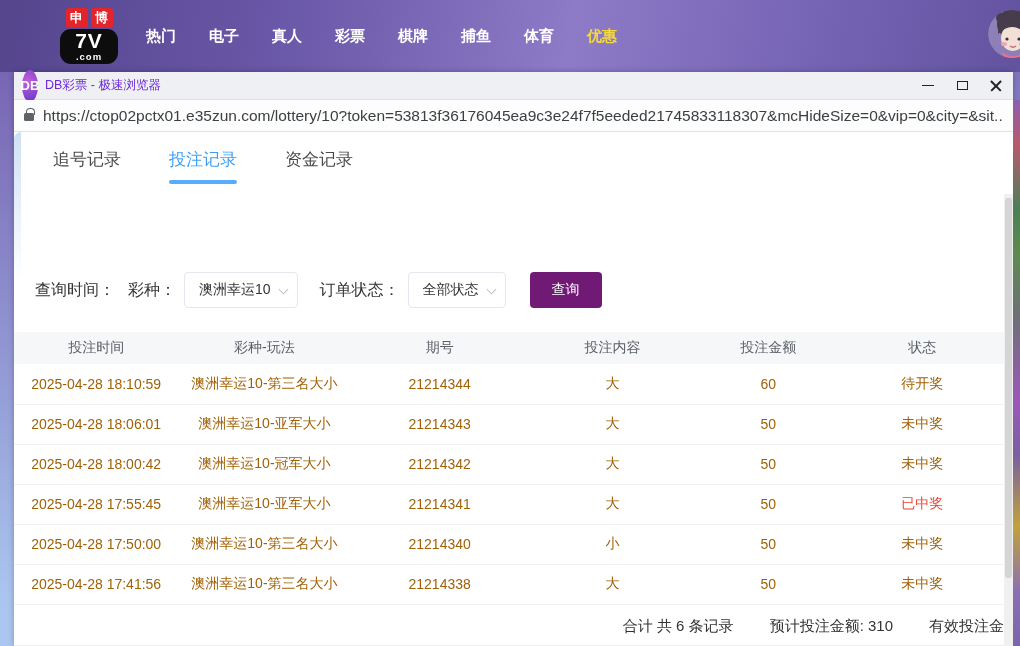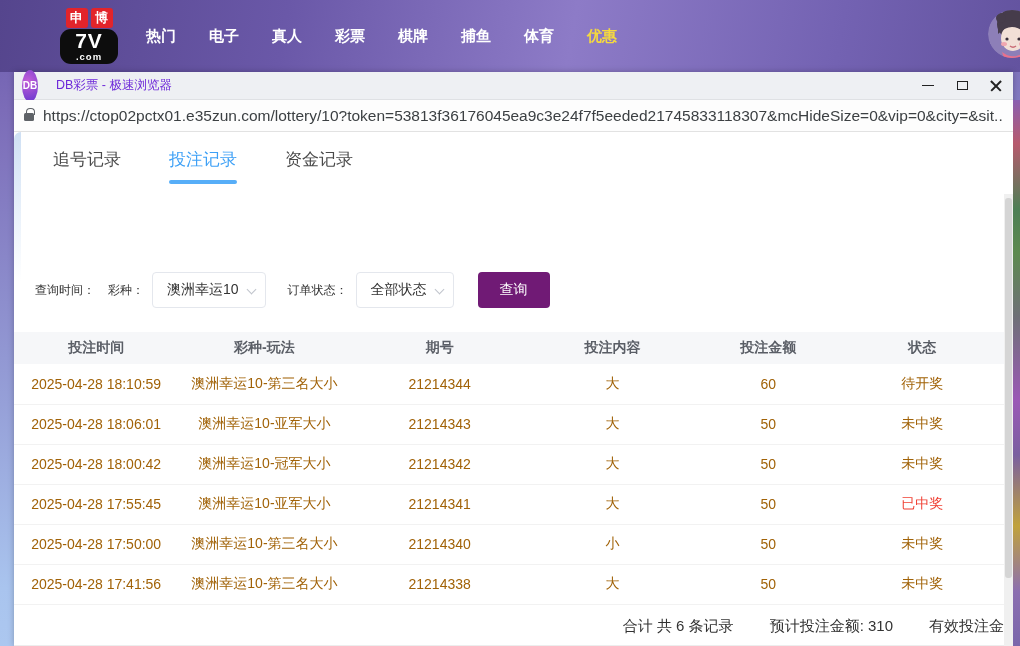--- a/index.html
+++ b/index.html
@@ -26,23 +26,23 @@
     overflow:hidden; }
 
   
   .bwindow { position:absolute; left:14px; top:72px; width:999px; height:574px;
     background:#fff; box-shadow:0 0 6px rgba(0,0,0,.25); }
   .edge-strip { position:absolute; left:1013px; top:100px; width:7px; height:546px;
     background:linear-gradient(180deg,#8a5fb0 0%,#b75a6e 8%,#4d7f55 20%,#5d8a4f 28%,#6f6f78 40%,#9b59b6 55%,#7a5fa0 65%,#c0a23c 78%,#8c6fb0 90%,#7a66ab 100%); }
 
   .titlebar { position:absolute; left:0; top:0; width:100%; height:28px; background:#eef0f3;
     display:flex; align-items:center; border-bottom:1px solid #dfe1e4; }
-  .title-icon { width:16px; height:32px; border-radius:50%; margin:0 18px 0 8px;
+  .title-icon { width:16px; height:32px; border-radius:50%; margin:0 7px 0 8px;
     background:radial-gradient(circle at 35% 35%, #c45fd8, #7a3fd0 75%);
-    color:#fff; font-size:10px; font-weight:bold; display:flex; align-items:center; justify-content:center; }
+    color:#fff; font-size:13px; font-weight:bold; display:flex; align-items:center; justify-content:center; }
   .title-text { font-size:12.5px; color:#6d28d9; }
   .win-controls { margin-left:auto; display:flex; height:100%; }
   .win-btn { width:34px; height:100%; display:flex; align-items:center; justify-content:center; cursor:pointer; }
   .ic-min { width:12px; height:0; border-top:1.6px solid #222; }
   .ic-max { width:11px; height:9px; border:1.6px solid #222; }
   .ic-close { position:relative; width:12px; height:12px; }
   .ic-close::before,.ic-close::after { content:""; position:absolute; left:-1px; top:5px;
     width:14px; height:1.6px; background:#222; }
   .ic-close::before { transform:rotate(45deg); } .ic-close::after { transform:rotate(-45deg); }
 
@@ -61,21 +61,21 @@
   
   .tabs { position:absolute; left:34px; top:16px; display:flex; gap:38px; }
   .tab { font-size:17px; color:#4a4a4a; cursor:pointer; padding:0 5px; text-align:center; }
   .tab .underline { height:4px; border-radius:2px; margin-top:9px; background:transparent; }
   .tab.active { color:#3da0f6; }
   .tab.active .underline { background:#57aef8; }
 
   
   .filter-row { position:absolute; left:0; top:138px; width:100%; height:40px;
     display:flex; align-items:center; padding-left:21px; }
-  .flabel { font-size:12px; color:#333; white-space:nowrap; }
+  .flabel { font-size:16px; color:#333; white-space:nowrap; }
   .btn-group { display:flex; margin-left:6px; border:1px solid #e6e6e6; border-radius:4px; overflow:hidden; }
   .tbtn { height:36px; padding:0 14px; display:flex; align-items:center; font-size:14px;
     color:#333; background:#fff; cursor:pointer; white-space:nowrap; position:relative; }
   .tbtn.primary { background:#1b9af0; color:#fff; }
   .tbtn.secondary { background:#55b5f5; color:#fff; }
   .tbtn.plain + .tbtn.plain::before { content:""; position:absolute; left:0; top:10px; height:16px;
     width:1px; background:#e3e3e3; }
   .select { height:36px; border:1px solid #e4e7ed; border-radius:4px; background:#fff;
     display:flex; align-items:center; padding:0 26px 0 14px; font-size:14px; color:#333;
     position:relative; cursor:pointer; white-space:nowrap; }
@@ -83,21 +83,21 @@
     border-right:1.5px solid #c0c4cc; border-bottom:1.5px solid #c0c4cc; transform:rotate(45deg); }
   .sel-lottery { margin-left:8px; min-width:110px; }
   .sel-status  { margin-left:8px; min-width:96px;justify-content:flex-end; }
   .ml30 { margin-left:13px; } .ml19 { margin-left:22px; }
   .query-btn { margin-left:24px; width:72px; height:36px; background:#701a75; border:none;
     border-radius:4px; color:#fff; font-size:14px; cursor:pointer;
     font-family:"Liberation Sans", sans-serif; }
 
   
   .btable { position:absolute; left:0; top:200px; width:990px; border-collapse:collapse; table-layout:fixed; }
-  .btable th { height:32px; background:#f6f7f9; font-size:14px; font-weight:bold; color:#5a5e66; }
+  .btable th { height:32px; background:#f6f7f9; font-size:14px; font-weight:normal; color:#5a5e66; }
   .btable td { height:40px; font-size:14px; color:#a16207; border-bottom:1px solid #f2f2f2;
     text-align:center; background:#fff; }
   .btable th { text-align:center; }
   .c1{width:16.6%;} .c2{width:17.4%;} .c3{width:18%;} .c4{width:16.9%;} .c5{width:14.6%;} .c6{width:16.5%;}
   td.red { color:#f04134; }
 
   
   .summary { position:absolute; left:0; top:476px; width:990px; height:38px;
     display:flex; align-items:center; justify-content:flex-end; gap:36px;
     border-bottom:1px solid #ededed; font-size:15px; color:#333; white-space:nowrap; overflow:hidden; }

